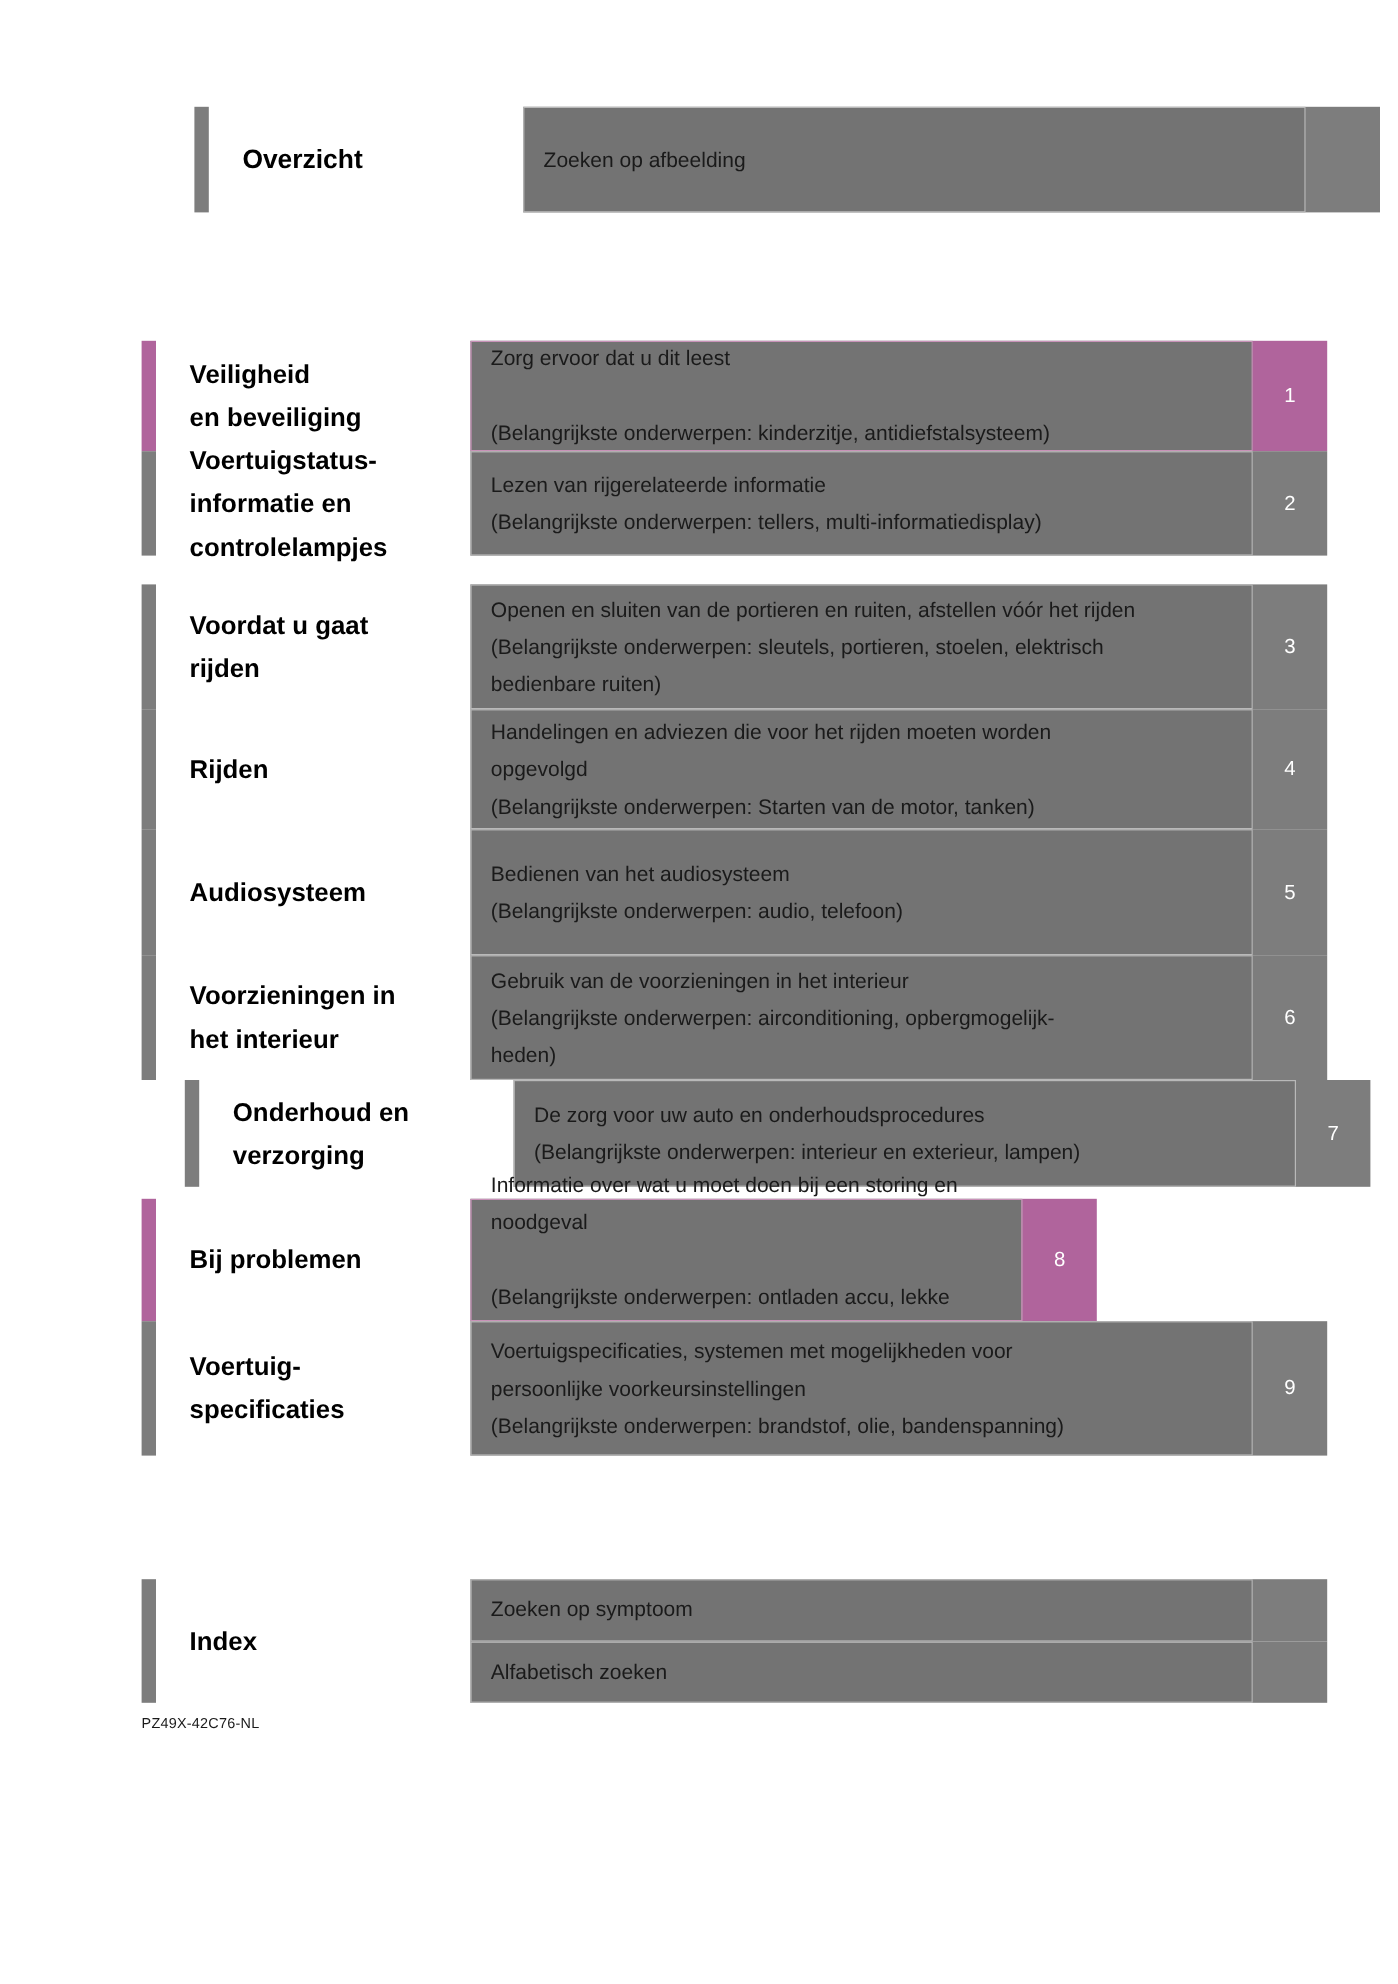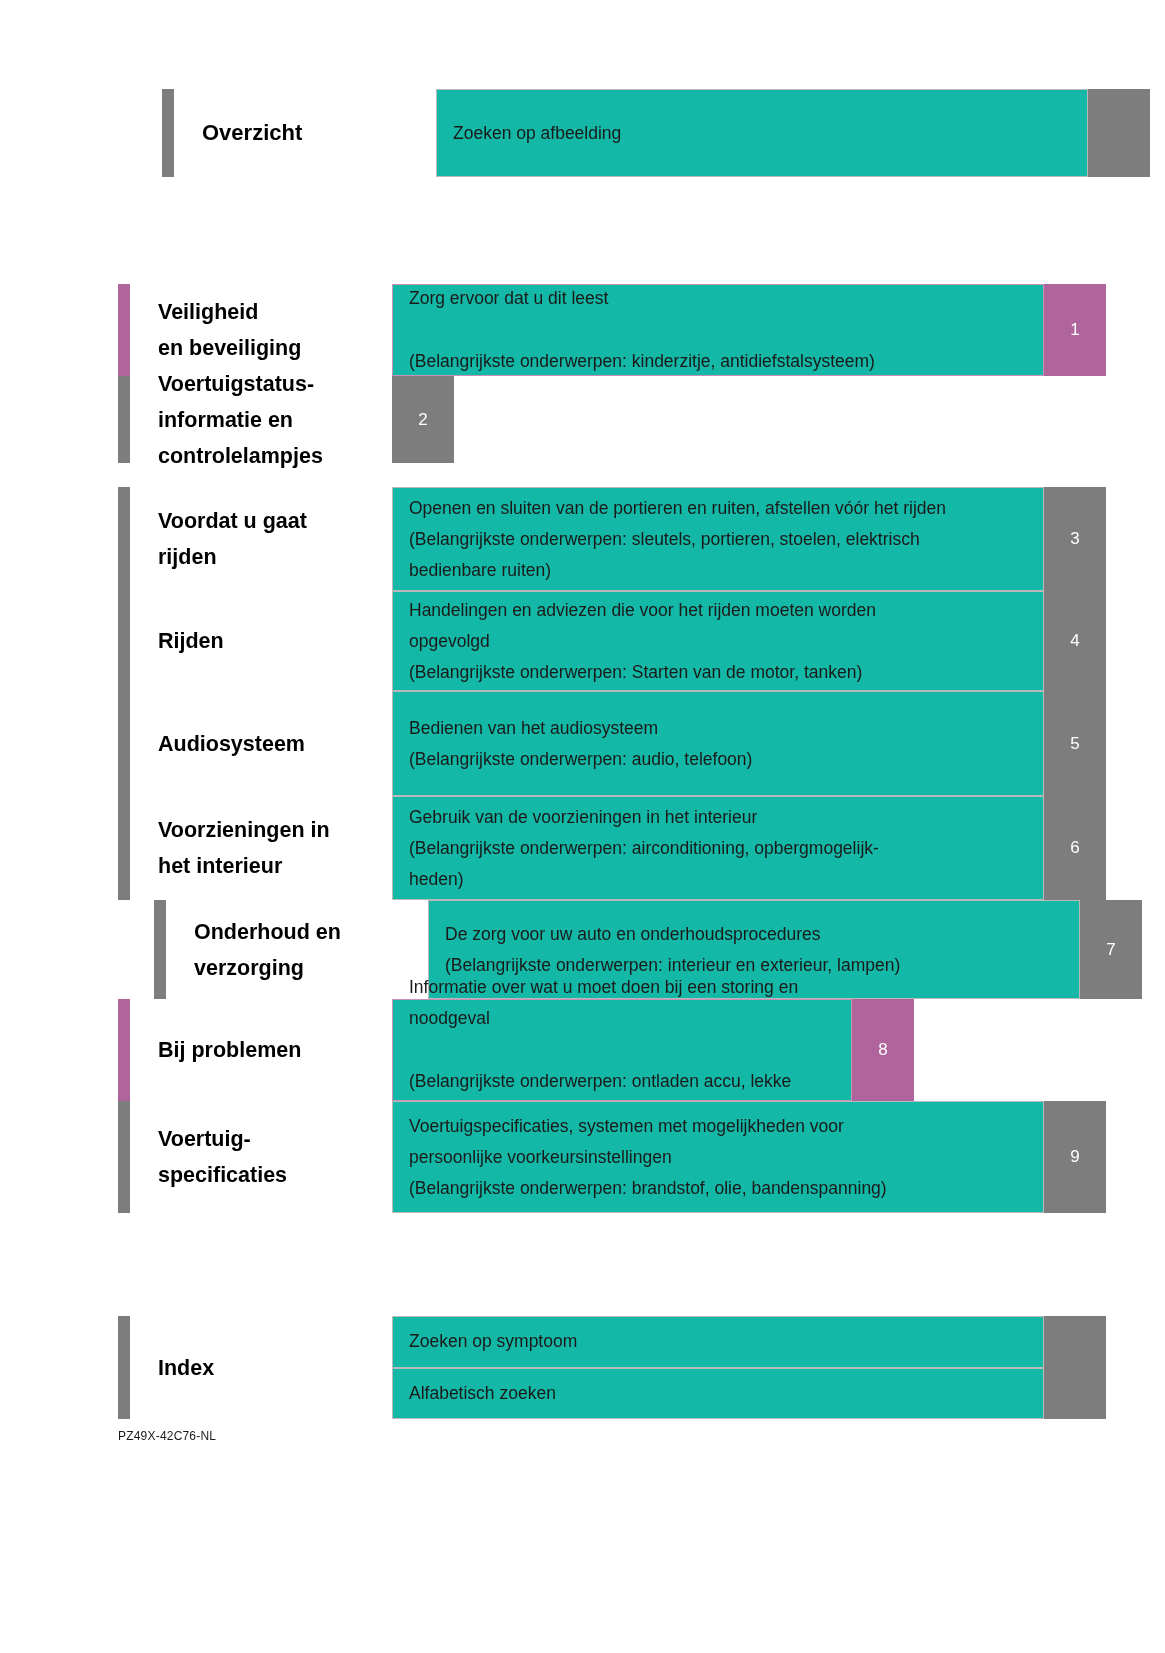--- a/index.html
+++ b/index.html
@@ -58,21 +58,21 @@
     flex: 1 1 auto;
     border: 1px solid #b9b9b9;
     box-sizing: border-box;
     display: flex;
     flex-direction: column;
     justify-content: center;
     padding: 6px 14px 6px 16px;
     font-size: 17.5px;
     line-height: 31px;
     color: #1a1a1a;
-    background: #14b8a6;
+    background: #737373;
   }
   .desc.accent-pink {
     border-color: #c892b8;
     gap: 32px;
   }
 
   .numbox {
     width: 62px;
     flex: 0 0 62px;
     background: #7d7d7d;
@@ -100,21 +100,21 @@
   }
   #row-overzicht .sect-title { font-size: 22px; }
 
   
   #row-1 { left: 118px; top: 284px; width: 988px; height: 92px; }
   #row-2 { left: 118px; top: 376px; width: 988px; height: 87px; }
   #row-3 { left: 118px; top: 487px; width: 988px; height: 104px; }
   #row-4 { left: 118px; top: 591px; width: 988px; height: 100px; }
   #row-5 { left: 118px; top: 691px; width: 988px; height: 105px; }
   #row-6 { left: 118px; top: 796px; width: 988px; height: 104px; }
-  #row-7 { left: 118px; top: 900px; width: 988px; height: 99px; padding-left: 36px; }
+  #row-7 { left: 118px; top: 900px; width: 988px; height: 89px; padding-left: 36px; }
   #row-8 { left: 118px; top: 999px; width: 796px; height: 102px; }
   #row-9 { left: 118px; top: 1101px; width: 988px; height: 112px; }
 
   
   #index-block {
     position: absolute;
     left: 118px;
     top: 1316px;
     width: 988px;
     height: 103px;
@@ -177,20 +177,24 @@
     </div>
     <div class="numbox accent-pink">1</div>
   </div>
 
   <div class="row" id="row-2">
     <div class="tab-bar"></div>
     <div class="sect-title">
       <div>Voertuigstatus-</div>
       <div>informatie en</div>
       <div>controlelampjes</div>
+    </div>
+    <div class="desc">
+      <div>Lezen van rijgerelateerde informatie</div>
+      <div>(Belangrijkste onderwerpen: tellers, multi-informatiedisplay)</div>
     </div>
     <div class="numbox">2</div>
   </div>
 
   <div class="row" id="row-3">
     <div class="tab-bar"></div>
     <div class="sect-title">
       <div>Voordat u gaat</div>
       <div>rijden</div>
     </div>

